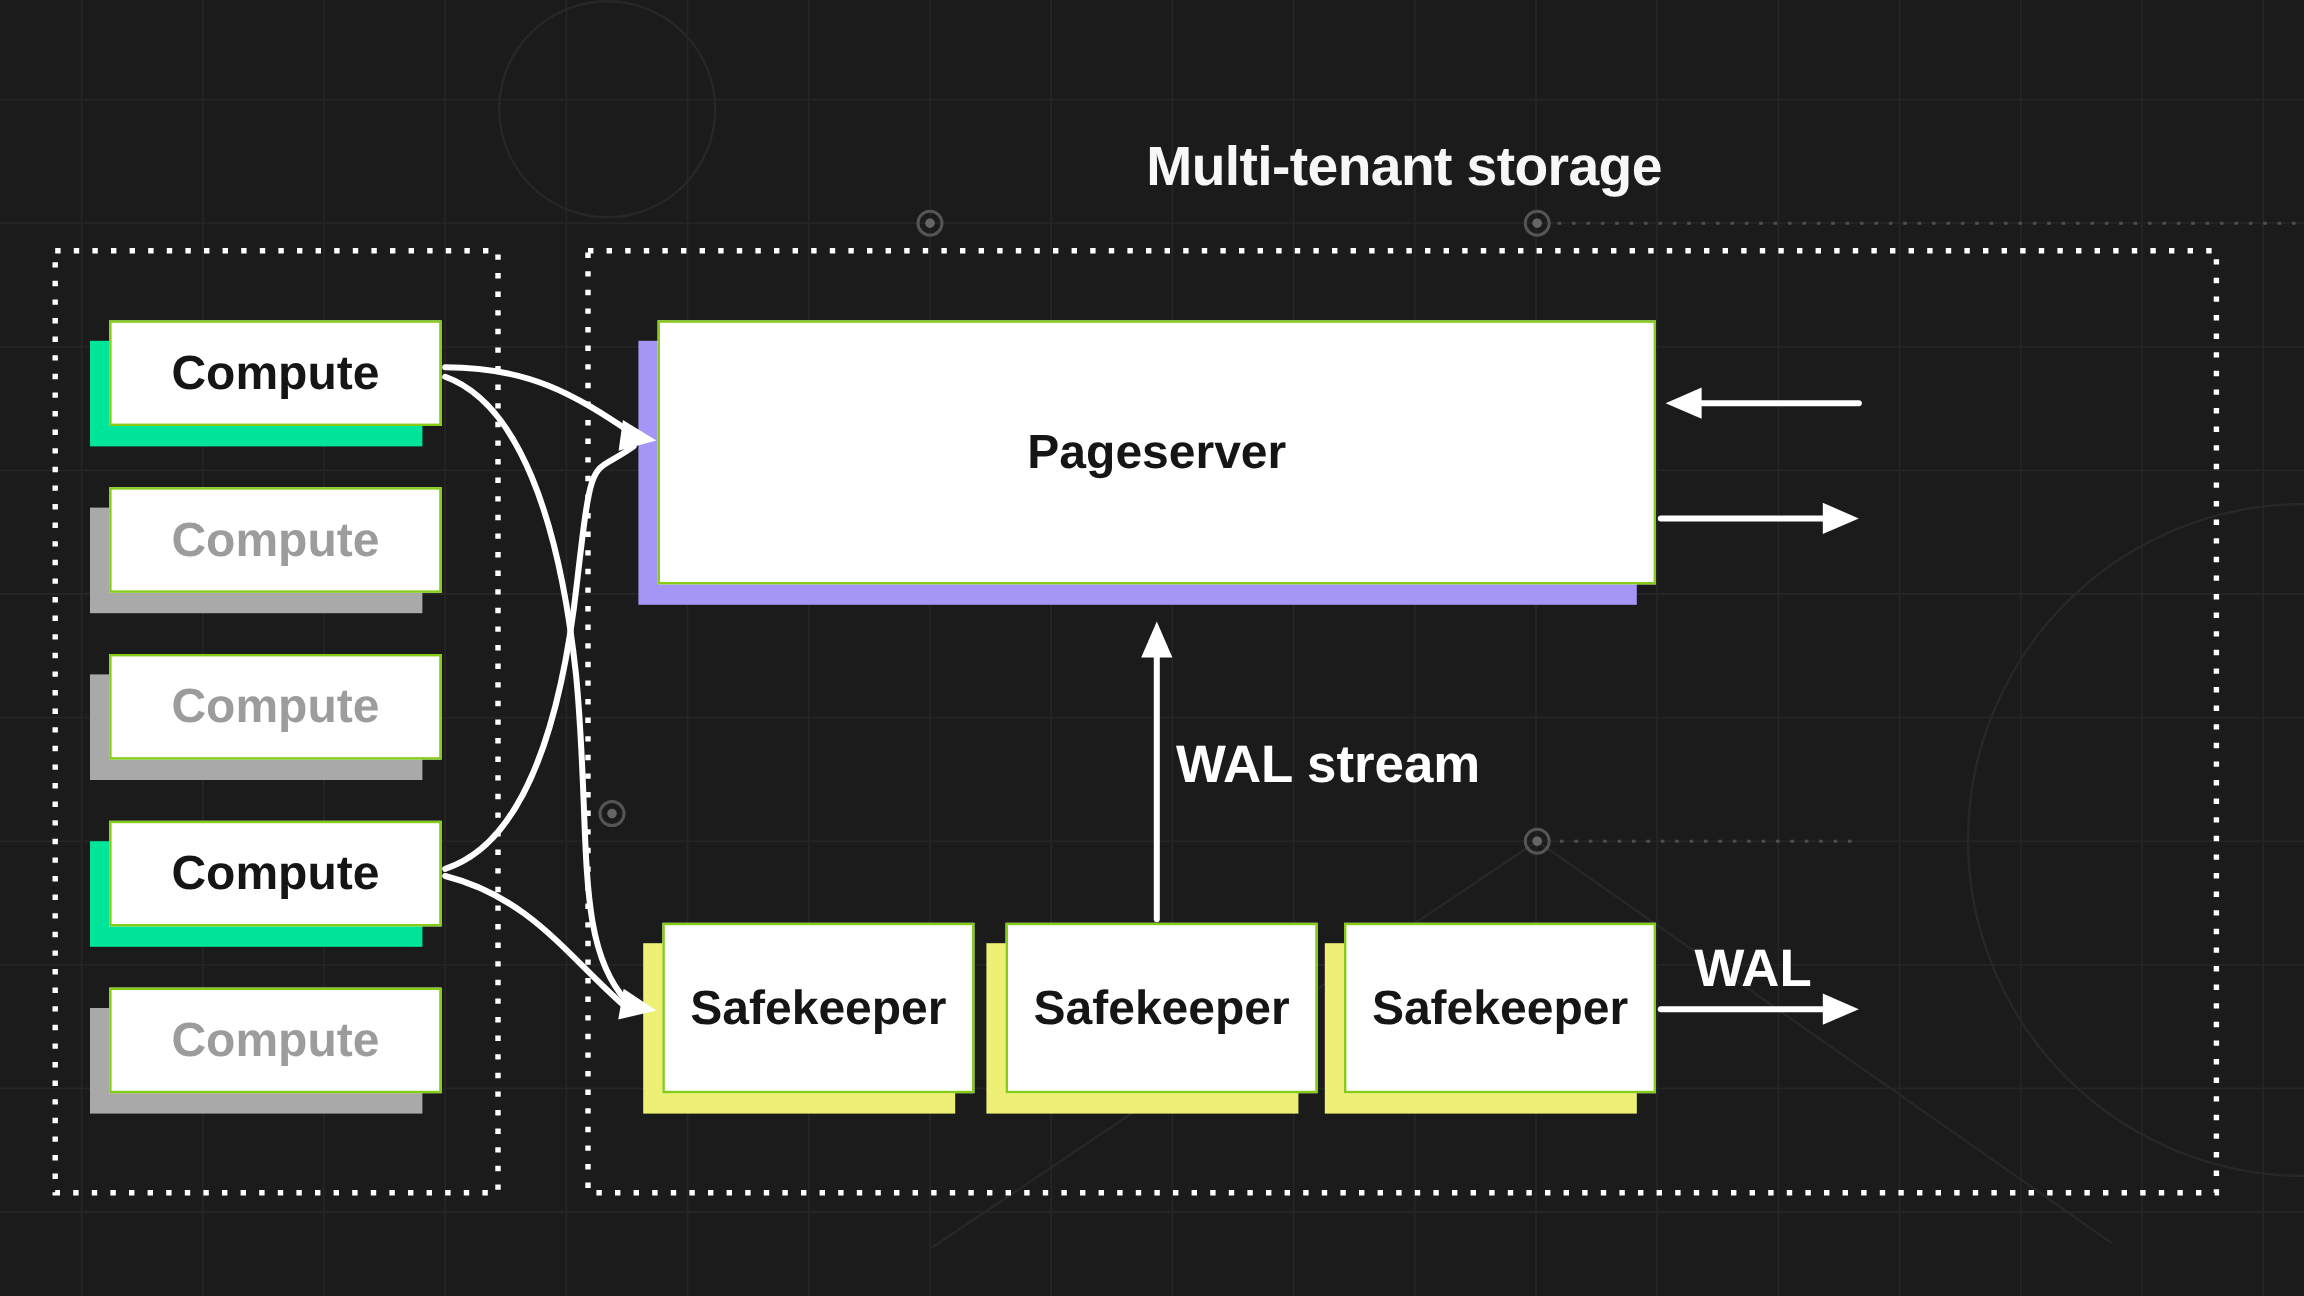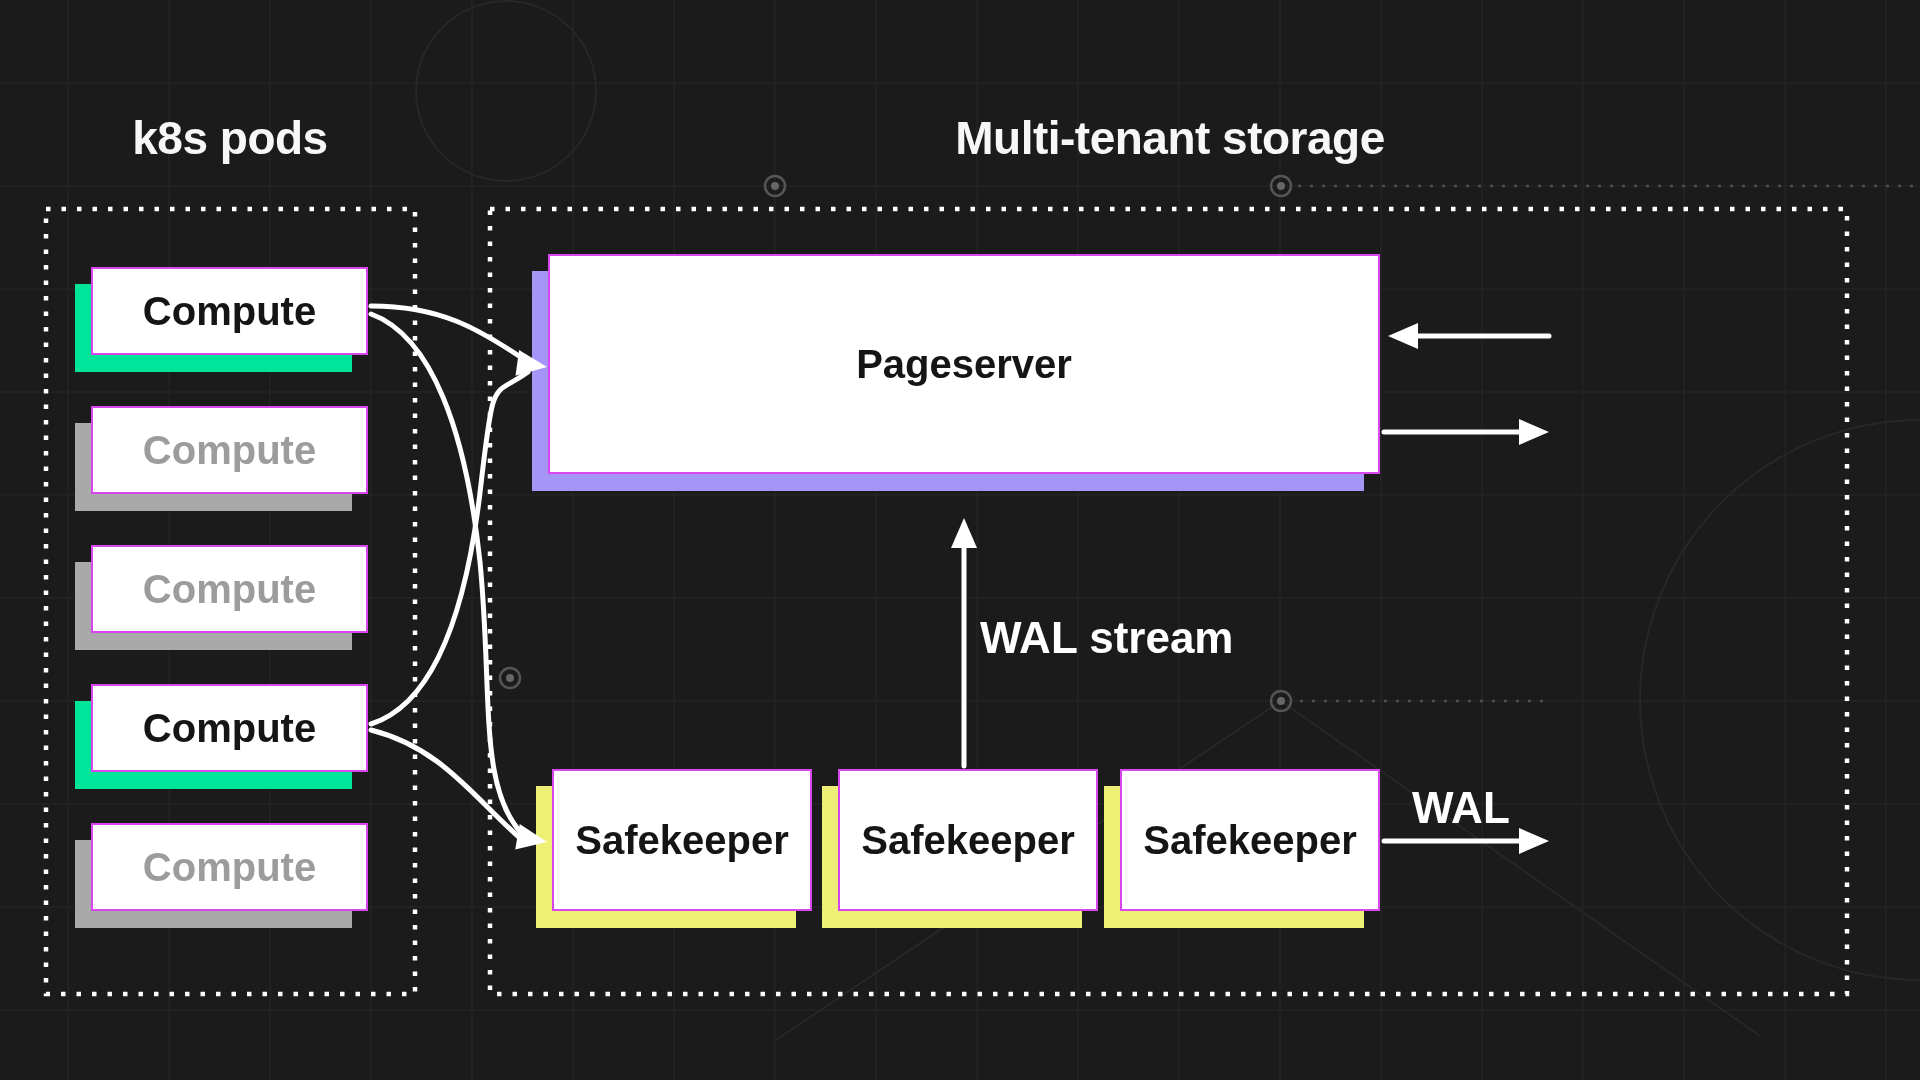--- a/index.html
+++ b/index.html
@@ -13,21 +13,21 @@
   .arrows{z-index:6;pointer-events:none;}
   .title{
     position:absolute;z-index:4;color:#f7f7f7;font-weight:700;
     font-size:46px;letter-spacing:-0.5px;line-height:52px;text-align:center;
     transform:translateX(-50%);white-space:nowrap;
   }
   .node{position:absolute;z-index:5;}
   .node .shadow{position:absolute;left:-16px;top:17px;width:100%;height:100%;}
   .node .face{
     position:absolute;left:0;top:0;width:100%;height:100%;box-sizing:border-box;
-    background:#fff;border:2px solid #d946ef;
+    background:#fff;border:2px solid #84cc16;
     display:flex;align-items:center;justify-content:center;
     font-weight:700;font-size:40px;color:#151515;text-align:center;line-height:44px;
   }
   .node[data-state="inactive"] .face{color:var(--grayText,#9c9c9c);}
   .node[data-state="inactive"] .shadow{background:var(--grayShadow,#a9a9a9) !important;}
   .shadow.green{background:var(--green,#00e599);}
   .shadow.purple{background:var(--purple,#a495f7);}
   .shadow.yellow{background:var(--yellow,#edf074);}
   .shadow.orange{background:var(--orange,#f9a13e);}
   .edge-label{
@@ -86,21 +86,20 @@
       <circle cx="1281" cy="701" r="10" fill="none" stroke="#555" stroke-width="2.5"></circle>
         <circle cx="1281" cy="701" r="4" fill="#666"></circle>
       <circle cx="510" cy="678" r="10" fill="none" stroke="#555" stroke-width="2.5"></circle>
         <circle cx="510" cy="678" r="4" fill="#666"></circle>
     </g>
 
     <rect x="46" y="209" width="369" height="785" fill="none" stroke="#ffffff" stroke-width="4.5" stroke-dasharray="4.5 11"></rect>
     <rect x="490" y="209" width="1357" height="785" fill="none" stroke="#ffffff" stroke-width="4.5" stroke-dasharray="4.5 11"></rect>
   </svg>
 
-  <div class="title" style="left:230px;top:112px;">k8s pods</div>
   <div class="title" style="left:1170px;top:112px;">Multi-tenant storage</div>
 
   <div class="node" style="left:91px;top:267px;width:277px;height:88px;" data-state="active">
     <div class="shadow green"></div>
     <div class="face">
         <span>Compute</span>
       </div>
   </div>
   <div class="node" style="left:91px;top:406px;width:277px;height:88px;" data-state="inactive">
     <div class="shadow"></div>
@@ -120,21 +119,21 @@
         <span>Compute</span>
       </div>
   </div>
   <div class="node" style="left:91px;top:823px;width:277px;height:88px;" data-state="inactive">
     <div class="shadow"></div>
     <div class="face">
         <span>Compute</span>
       </div>
   </div>
 
-  <div class="node" style="left:548px;top:254px;width:832px;height:220px;">
+  <div class="node" style="left:548px;top:267px;width:832px;height:220px;">
     <div class="shadow purple"></div>
     <div class="face">
         <span>Pageserver</span>
       </div>
   </div>
 
   <div class="node" style="left:552px;top:769px;width:260px;height:142px;">
     <div class="shadow yellow"></div>
     <div class="face">
         <span>Safekeeper</span>

